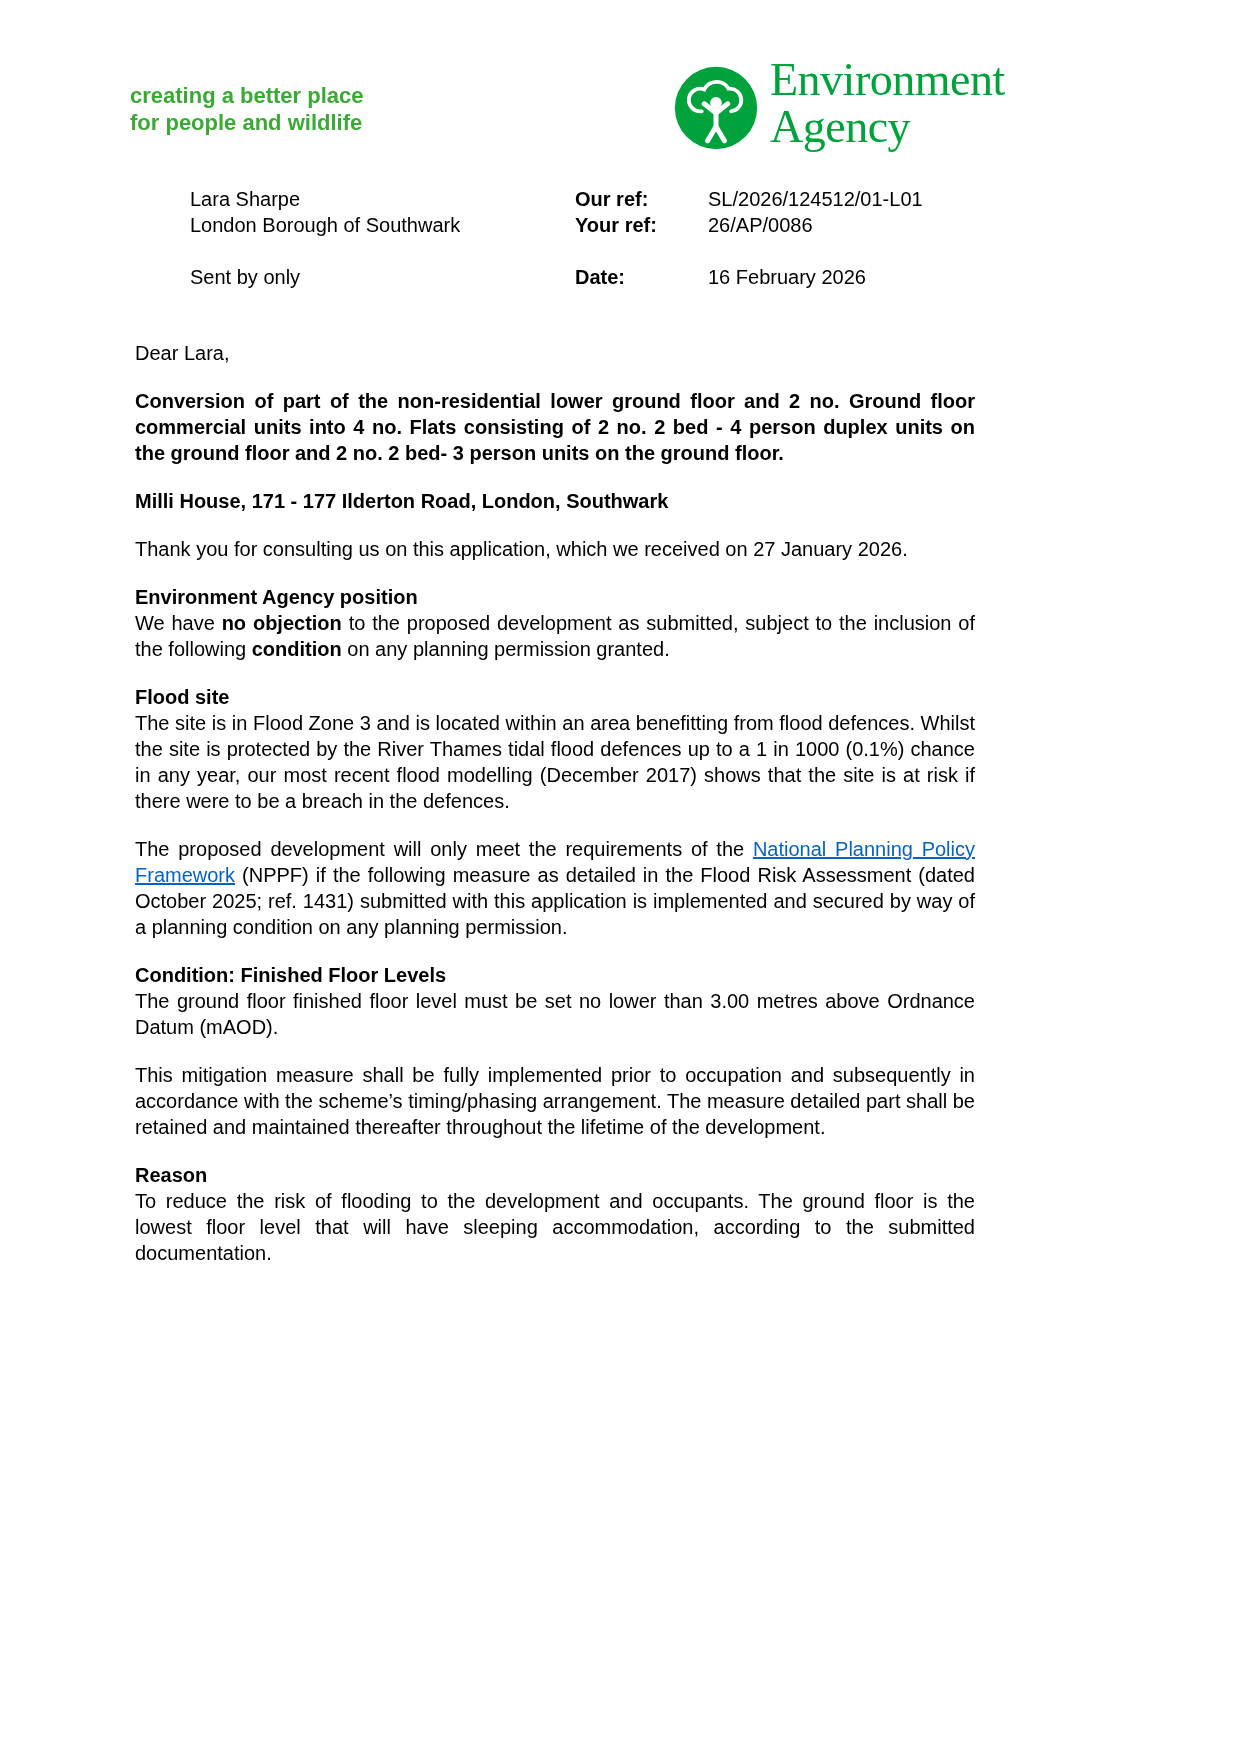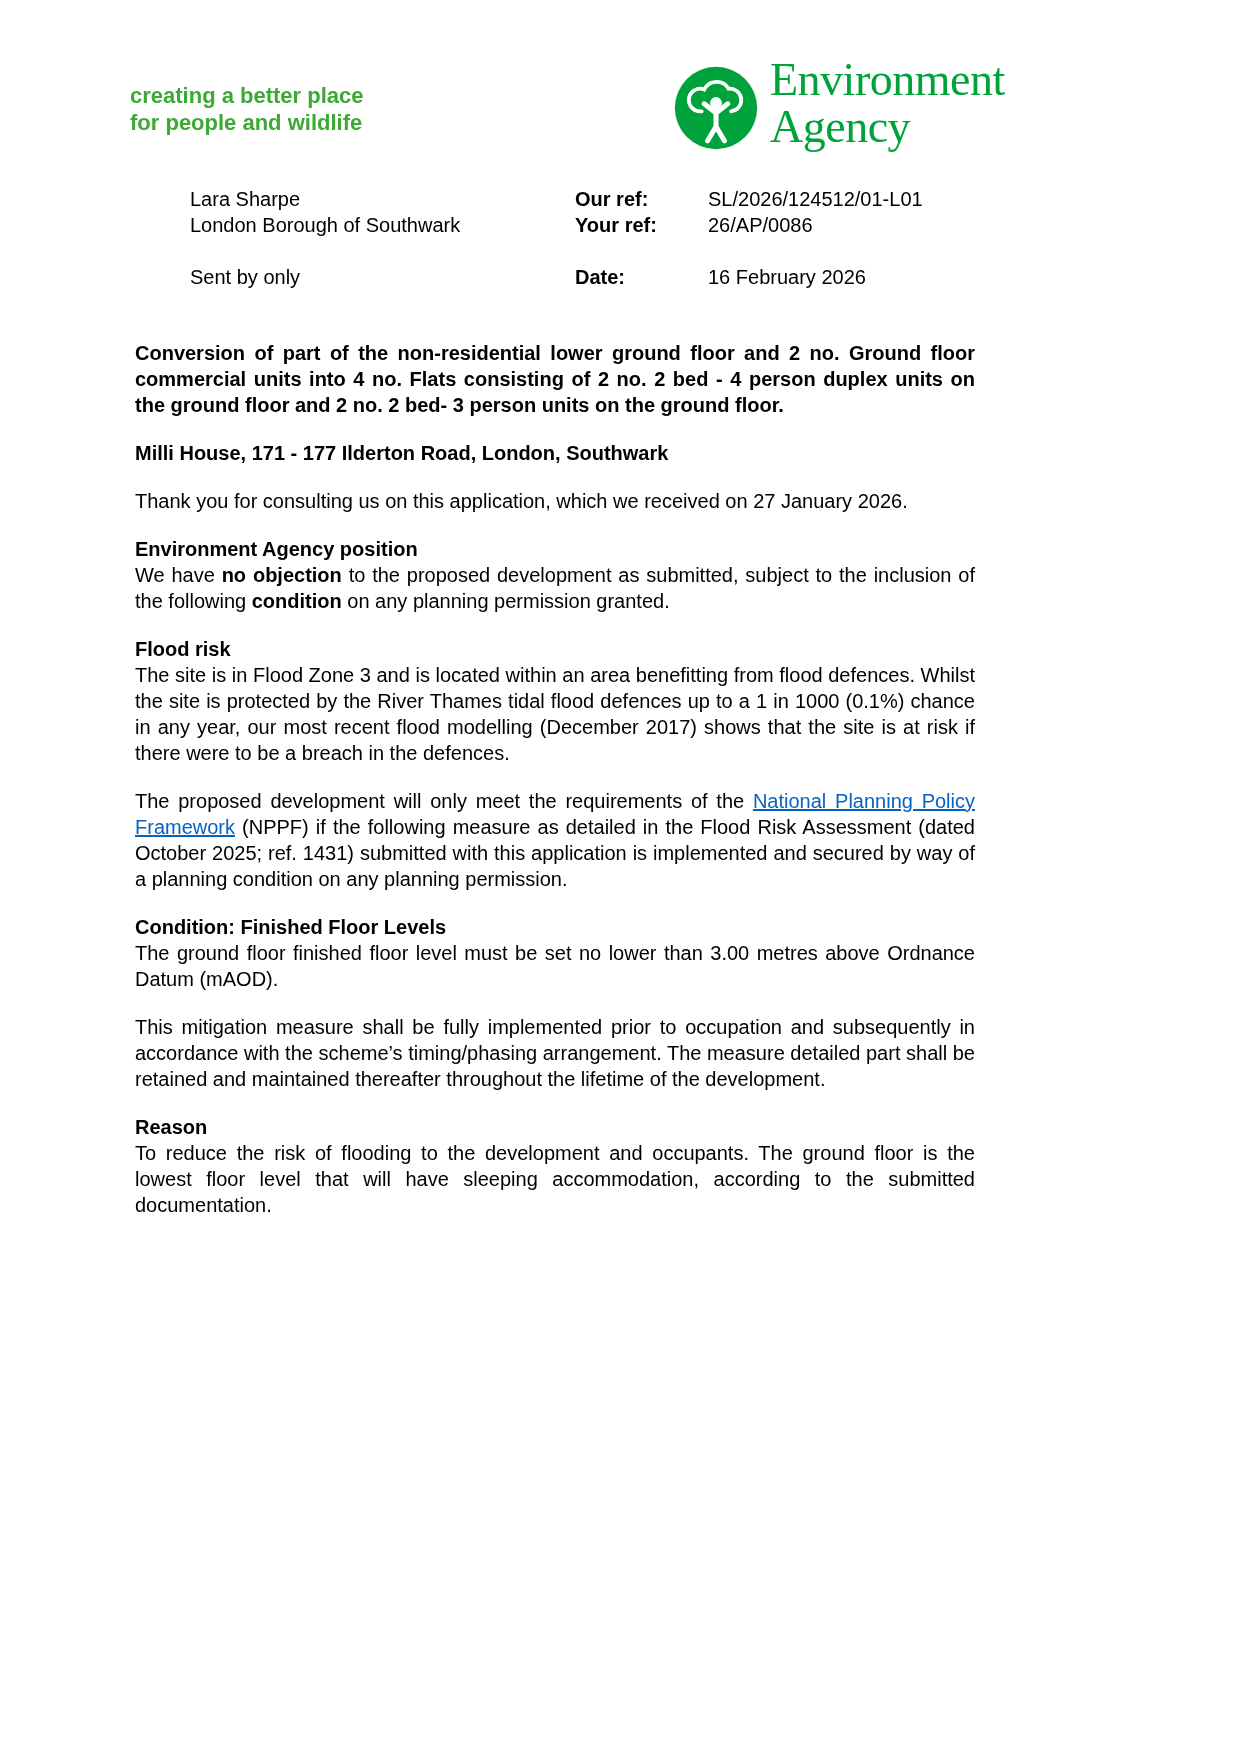--- a/index.html
+++ b/index.html
@@ -108,31 +108,32 @@
       <span class="value">26/AP/0086</span>
     </div>
     <div class="gap"></div>
     <div class="row">
       <span class="label">Date:</span>
       <span class="value">16 February 2026</span>
     </div>
   </div>
 
   <div class="letter">
+    <p class="left">Dear Lara,</p>
 
     <p class="bold">Conversion of part of the non-residential lower ground floor and 2 no. Ground floor commercial units into 4 no. Flats consisting of 2 no. 2 bed - 4 person duplex units on the ground floor and 2 no. 2 bed- 3 person units on the ground floor.</p>
 
     <p class="bold left">Milli House, 171 - 177 Ilderton Road, London, Southwark</p>
 
     <p>Thank you for consulting us on this application, which we received on 27 January 2026.</p>
 
     <p class="h">Environment Agency position</p>
     <p><span>We have </span><strong>no objection</strong><span> to the proposed development as submitted, subject to the inclusion of the following </span><strong>condition</strong><span> on any planning permission granted.</span></p>
 
-    <p class="h">Flood risk</p>
+    <p class="h">Flood site</p>
     <p>The site is in Flood Zone 3 and is located within an area benefitting from flood defences.  Whilst the site is protected by the River Thames tidal flood defences up to a 1 in 1000 (0.1%) chance in any year, our most recent flood modelling (December 2017) shows that the site is at risk if there were to be a breach in the defences.</p>
 
     <p><span>The proposed development will only meet the requirements of the </span><a href="#" class="link">National Planning Policy Framework</a><span> (NPPF) if the following measure as detailed in the Flood Risk Assessment (dated October 2025; ref. 1431) submitted with this application is implemented and secured by way of a planning condition on any planning permission.</span></p>
 
     <p class="h">Condition: Finished Floor Levels</p>
     <p>The ground floor finished floor level must be set no lower than 3.00 metres above Ordnance Datum (mAOD).</p>
 
     <p>This mitigation measure shall be fully implemented prior to occupation and subsequently in accordance with the scheme’s timing/phasing arrangement. The measure detailed part shall be retained and maintained thereafter throughout the lifetime of the development.</p>
 
     <p class="h">Reason</p>

